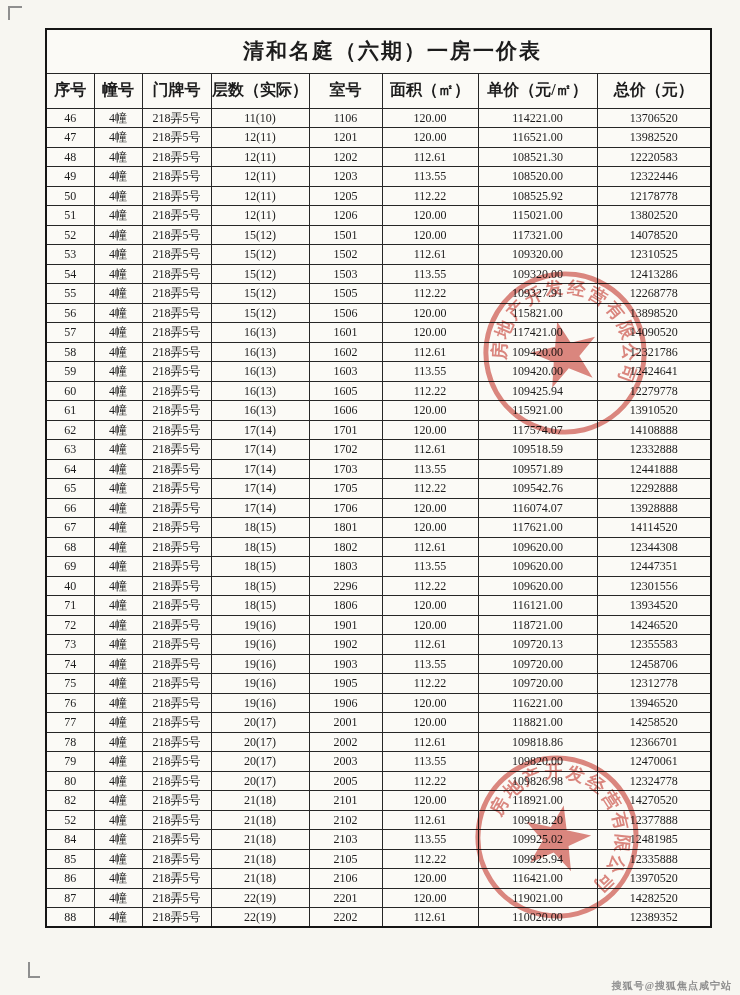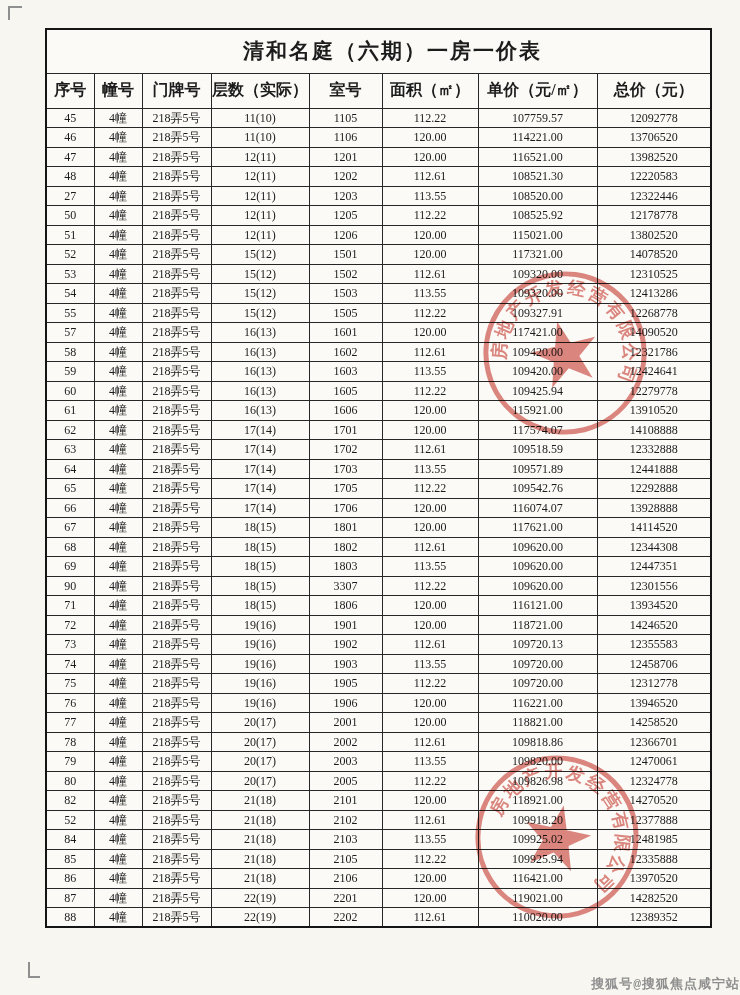--- a/index.html
+++ b/index.html
@@ -49,26 +49,26 @@
   }
   .seal svg { width:100%; height:100%; }
   .seal-1 { left:480px; top:268px; transform:rotate(-14deg); }
   .seal-2 { left:472px; top:752px; transform:rotate(12deg); }
   
   .crop-mark { position:absolute; pointer-events:none; }
   .crop-tl { left:8px; top:6px; width:14px; height:14px; border-left:2px solid #8f8f8f; border-top:2px solid #8f8f8f; }
   .crop-bl { left:28px; top:962px; width:12px; height:16px; border-left:2px solid #8f8f8f; border-bottom:2px solid #8f8f8f; }
   .watermark {
     position:absolute;
-    right:0;
+    right:8px;
     bottom:2px;
-    font-size:13px;
+    font-size:10px;
     font-weight:600;
     color:#8e8e8e;
-    font-family:Liberation Mono, monospace;
+    font-family:Liberation Serif, serif;
     letter-spacing:1px;
   }
 </style>
 </head>
 <body>
 
 <span class="crop-mark crop-tl"></span>
 <span class="crop-mark crop-bl"></span>
 
 <div class="sheet">
@@ -93,30 +93,20 @@
         <th class="colhead">门牌号</th>
         <th class="colhead">层数（实际）</th>
         <th class="colhead">室号</th>
         <th class="colhead">面积（㎡）</th>
         <th class="colhead">单价（元/㎡）</th>
         <th class="colhead">总价（元）</th>
       </tr>
     </thead>
     <tbody>
         <tr>
-          <td>45</td>
-          <td>4幢</td>
-          <td>218弄5号</td>
-          <td>11(10)</td>
-          <td>1105</td>
-          <td>112.22</td>
-          <td>107759.57</td>
-          <td>12092778</td>
-        </tr>
-        <tr>
           <td>46</td>
           <td>4幢</td>
           <td>218弄5号</td>
           <td>11(10)</td>
           <td>1106</td>
           <td>120.00</td>
           <td>114221.00</td>
           <td>13706520</td>
         </tr>
         <tr>
@@ -133,21 +123,21 @@
           <td>48</td>
           <td>4幢</td>
           <td>218弄5号</td>
           <td>12(11)</td>
           <td>1202</td>
           <td>112.61</td>
           <td>108521.30</td>
           <td>12220583</td>
         </tr>
         <tr>
-          <td>27</td>
+          <td>49</td>
           <td>4幢</td>
           <td>218弄5号</td>
           <td>12(11)</td>
           <td>1203</td>
           <td>113.55</td>
           <td>108520.00</td>
           <td>12322446</td>
         </tr>
         <tr>
           <td>50</td>
@@ -203,20 +193,30 @@
           <td>55</td>
           <td>4幢</td>
           <td>218弄5号</td>
           <td>15(12)</td>
           <td>1505</td>
           <td>112.22</td>
           <td>109327.91</td>
           <td>12268778</td>
         </tr>
         <tr>
+          <td>56</td>
+          <td>4幢</td>
+          <td>218弄5号</td>
+          <td>15(12)</td>
+          <td>1506</td>
+          <td>120.00</td>
+          <td>115821.00</td>
+          <td>13898520</td>
+        </tr>
+        <tr>
           <td>57</td>
           <td>4幢</td>
           <td>218弄5号</td>
           <td>16(13)</td>
           <td>1601</td>
           <td>120.00</td>
           <td>117421.00</td>
           <td>14090520</td>
         </tr>
         <tr>
@@ -333,25 +333,25 @@
           <td>69</td>
           <td>4幢</td>
           <td>218弄5号</td>
           <td>18(15)</td>
           <td>1803</td>
           <td>113.55</td>
           <td>109620.00</td>
           <td>12447351</td>
         </tr>
         <tr>
-          <td>90</td>
+          <td>40</td>
           <td>4幢</td>
           <td>218弄5号</td>
           <td>18(15)</td>
-          <td>3307</td>
+          <td>2296</td>
           <td>112.22</td>
           <td>109620.00</td>
           <td>12301556</td>
         </tr>
         <tr>
           <td>71</td>
           <td>4幢</td>
           <td>218弄5号</td>
           <td>18(15)</td>
           <td>1806</td>

